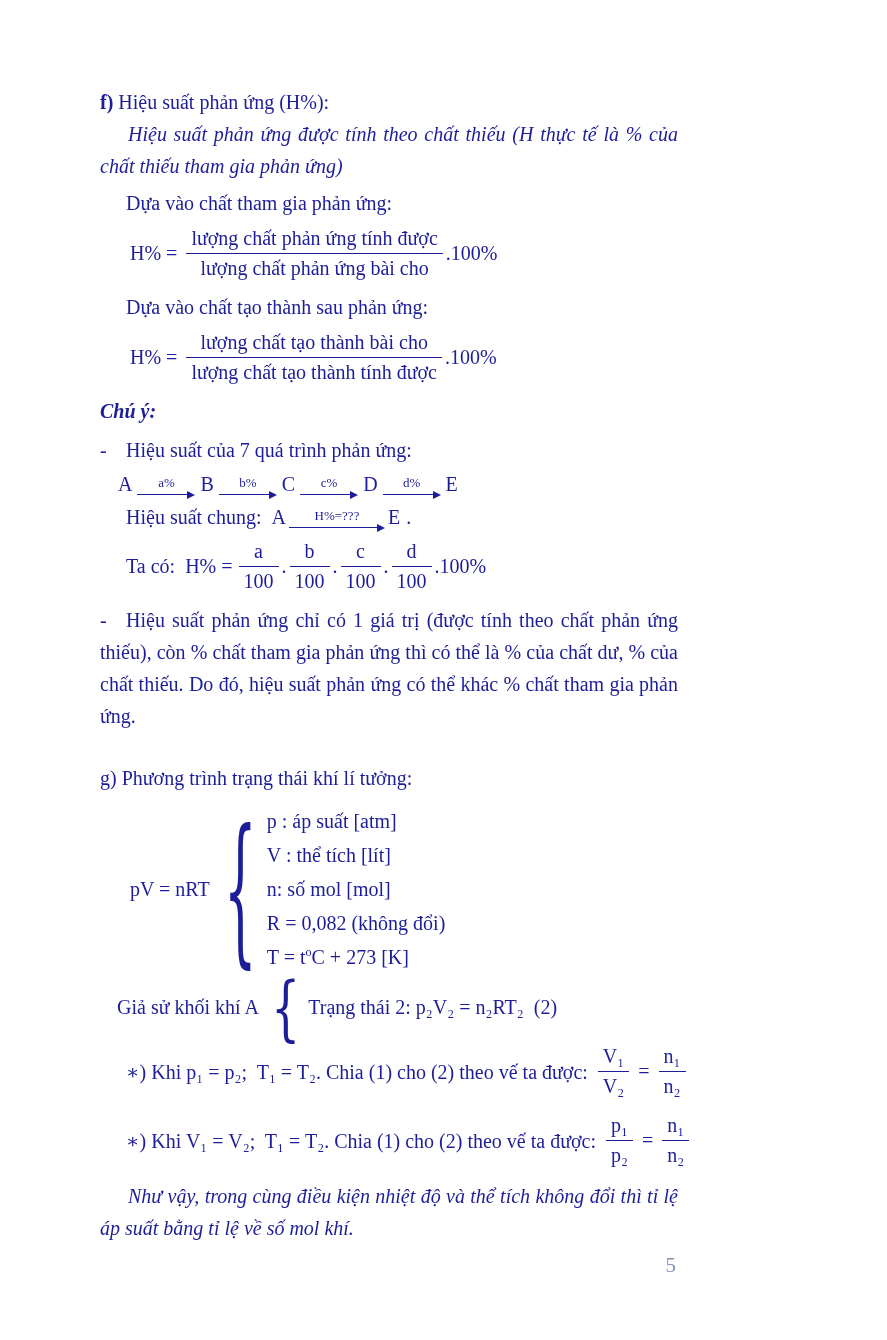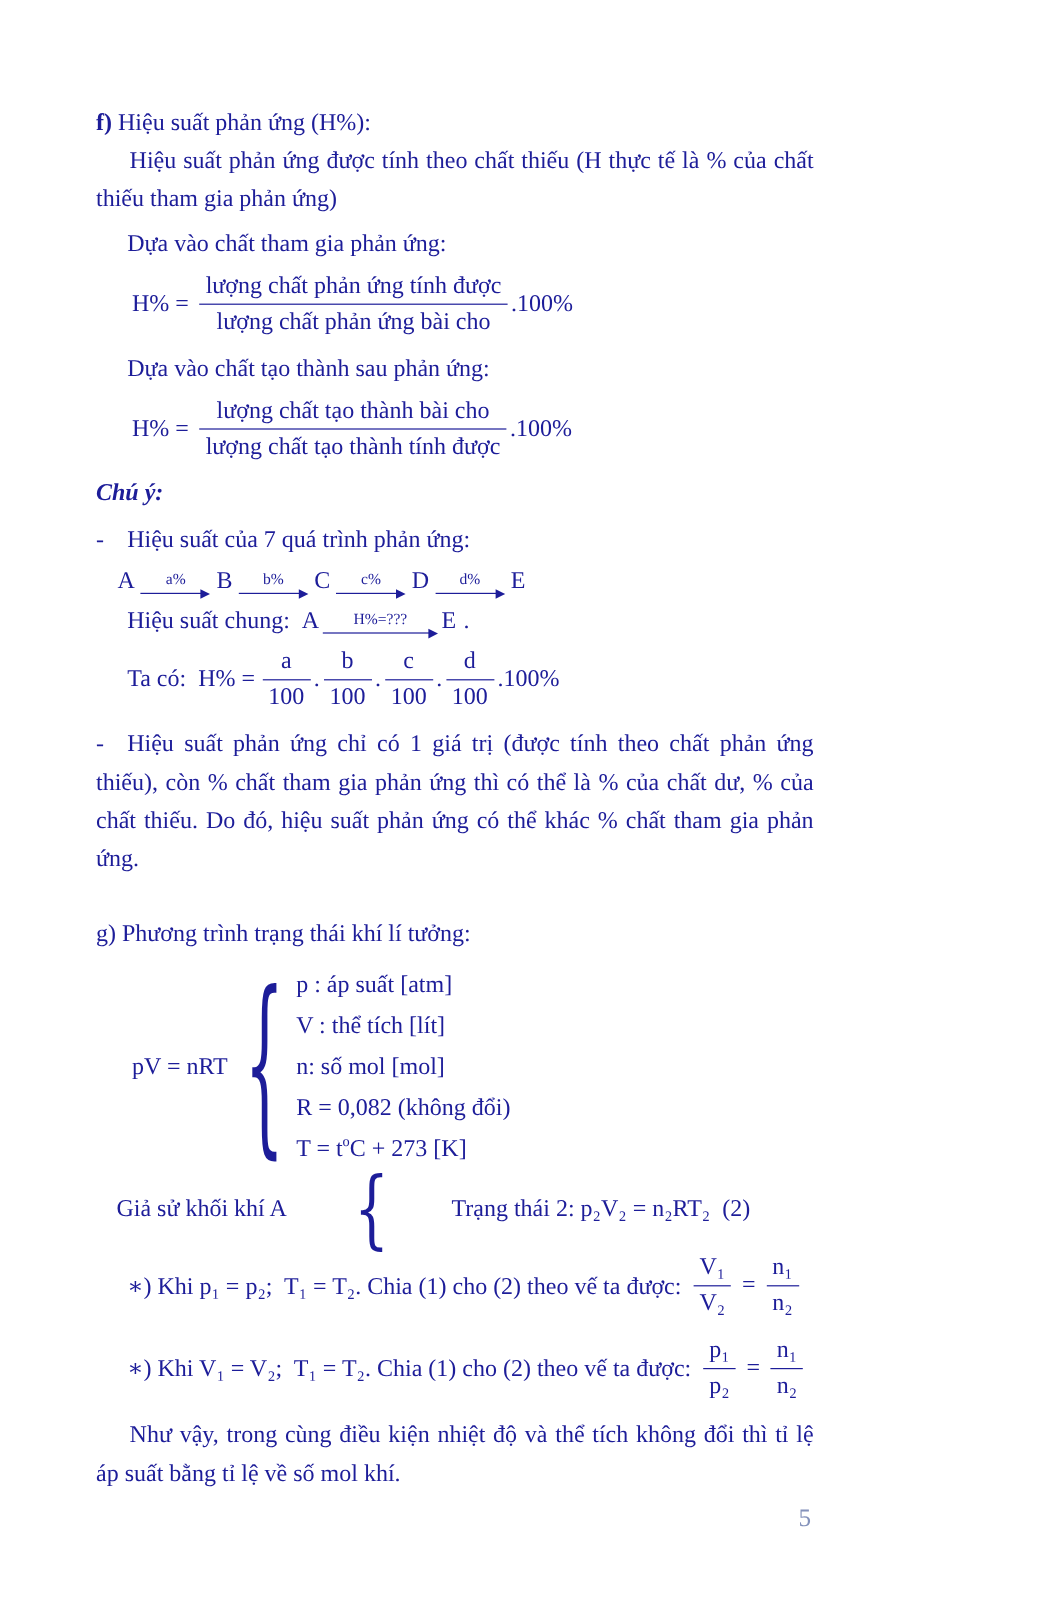--- a/index.html
+++ b/index.html
@@ -3,23 +3,23 @@
 <meta charset="utf-8">
 <style>
   html,body{margin:0;padding:0;}
   body{
     width:887px;height:1340px;overflow:hidden;
     background:var(--background,#ffffff);
     color:var(--text,#1d1d99);
     font-family:"Liberation Serif","DejaVu Serif",serif;
     font-size:20px;
   }
-  .page{position:relative;width:756px;height:1340px;box-sizing:border-box;padding:86px 78px 0 80px;}
+  .page{position:relative;width:756px;height:1340px;box-sizing:border-box;padding:86px 78px 0 100px;}
   .para{margin:0;line-height:1.6;text-align:justify;}
-  .indent{text-indent:28px;}
+  .indent{text-indent:28px;font-style:italic;}
   .bold{font-weight:bold;}
   .note-heading{font-weight:bold;margin-top:8px;line-height:1.6;font-style:italic;}
   .italic-line{margin:5px 0 2px 26px;line-height:1.6;}
   .formula{display:flex;align-items:center;margin:7px 0 10px 30px;}
   .formula>*{flex:0 0 auto;}
   .flhs{margin-right:9px;}
   .fsuf{margin-left:3px;}
   .frac{display:inline-block;text-align:center;line-height:1.25;}
   .frac .num{display:block;border-bottom:1.4px solid currentColor;padding:0 5px 2px;}
   .frac .den{display:block;padding:2px 5px 0;}
@@ -38,21 +38,21 @@
   .tail{margin-left:6px;}
   .prefixgap{margin-right:10px;}
   .smallgap{margin-right:6px;}
   .heading-g{margin-top:30px;}
   .sys{display:flex;align-items:center;margin:10px 0 8px 30px;}
   .sys-eq{margin-right:8px;}
   .brace{font-family:"DejaVu Serif",serif;line-height:1;display:inline-block;font-weight:400;}
   .b5{font-size:52px;transform:scaleY(3.1);margin:0 10px 0 6px;}
   .b2{font-size:46px;transform:scaleY(1.55);margin:0 8px 0 4px;}
   .sys-list .sys-line{line-height:1.7;}
-  .assume{margin-left:17px;gap:44px;}
+  .assume{margin-left:17px;}
   .assume .sys-line{line-height:1.8;}
   .khi{margin:14px 0 12px 26px;}
   .khi .eq{margin:0 9px;}
   .conclusion{margin-top:6px;}
   sup{font-size:12px;}
   .page-number{position:absolute;right:80px;bottom:62px;font-size:21px;color:var(--page_number,#8492bb);}
 </style>
 </head>
 <body>
 

